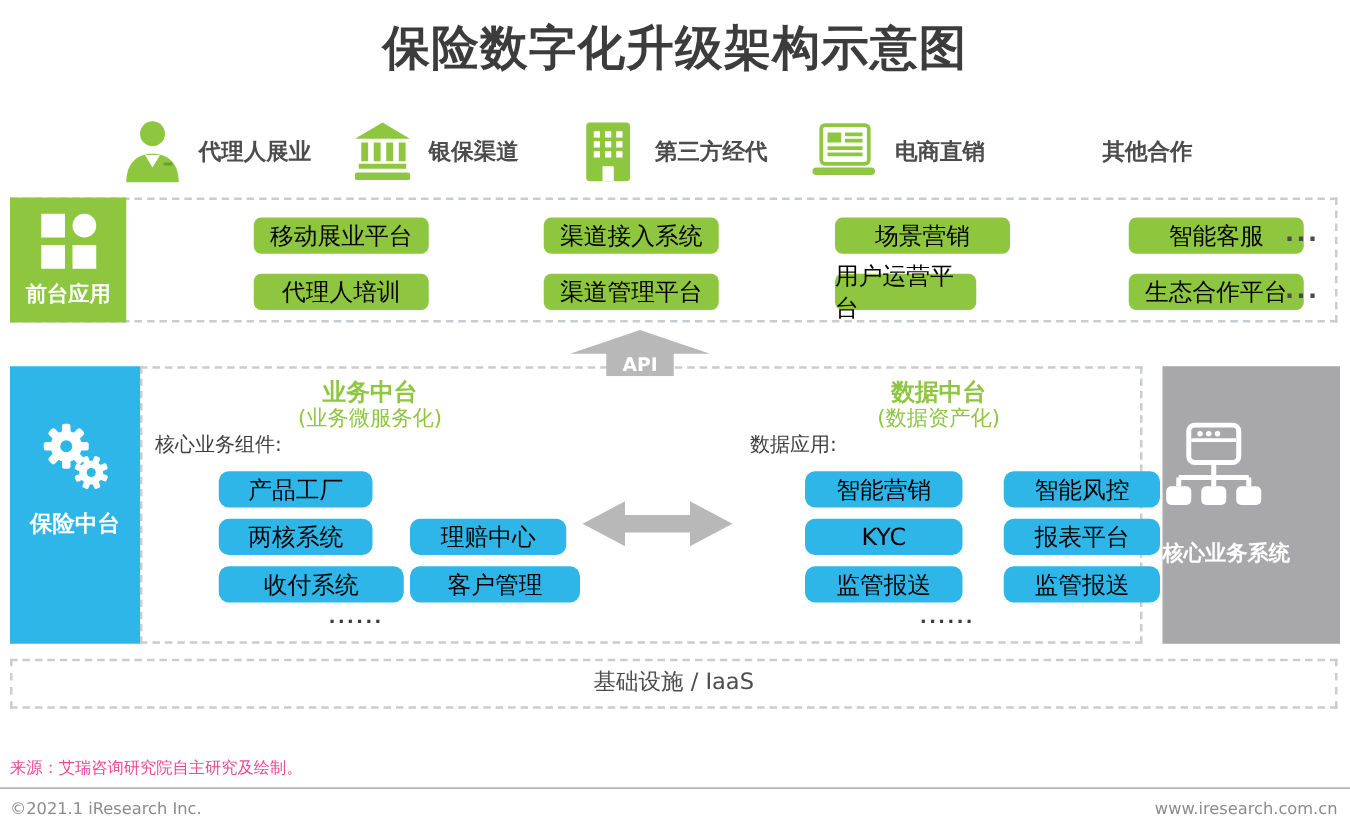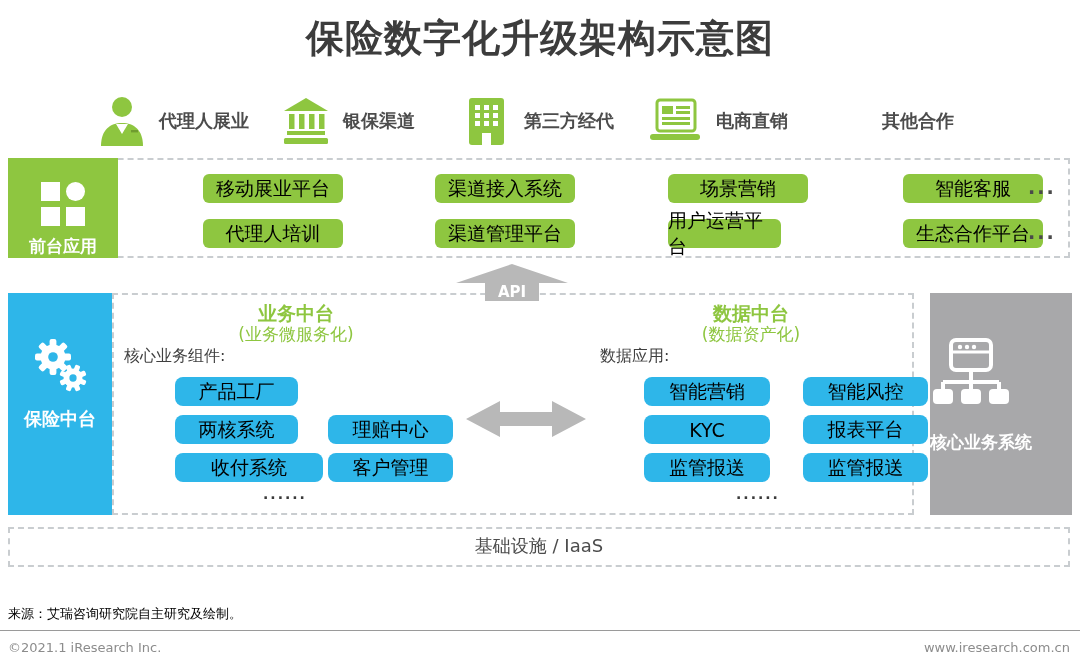--- a/index.html
+++ b/index.html
@@ -9,21 +9,21 @@
   .title { position:absolute; top:13px; left:0; width:100%; text-align:center;
            font-size:38px; font-weight:bold; color:#3c3c3c; letter-spacing:1px; }
 
   .channel { position:absolute; top:94px; height:54px; display:flex; align-items:center; gap:14px; }
   .channel .label { font-size:18px; font-weight:bold; color:#4c4c4c; }
 
   .band { position:absolute; border:2px dashed #c9cdd0; }
   .front-band { left:8px; top:158px; width:1062px; height:100px; }
 
   .side-block { position:absolute; display:flex; flex-direction:column; align-items:center; z-index:2; }
-  .front-side { left:8px; top:158px; width:110px; height:100px; background:#8ec640; justify-content:flex-end; padding-top:13px; }
+  .front-side { left:8px; top:158px; width:93px; height:100px; background:#8ec640; justify-content:flex-start; padding-top:13px; }
   .front-side .side-label { margin-top:9px; color:#fff; font-weight:bold; font-size:17px; }
 
   .grid-icon { width:44px; height:44px; display:grid; grid-template-columns:19px 19px; grid-template-rows:19px 19px; gap:6px; }
   .grid-icon .sq { background:#fff; }
   .grid-icon .ci { background:#fff; border-radius:50%; }
 
   .btn { position:absolute; height:29px; border-radius:6px; color:#000000; font-size:19px;
          display:flex; align-items:center; justify-content:center;margin-left:28px; }
   .g-btn { background:#8ec640; }
   .b-btn { background:#2eb6e9; border-radius:8px; }
@@ -45,21 +45,21 @@
   .sec-title { position:absolute; text-align:center; color:#8ec640; font-weight:bold; font-size:19px; }
   .sec-sub   { position:absolute; text-align:center; color:#8ec640; font-size:17px; }
   .sec-label { position:absolute; font-size:16px; color:#3f3f3f; }
 
   .dbl-arrow { position:absolute; left:464px; top:397px; }
 
   .infra-band { left:8px; top:527px; width:1062px; height:40px; }
   .infra-label { position:absolute; left:8px; top:527px; width:1062px; height:40px; line-height:37px;
                  text-align:center; font-size:18px; color:#4c4c4c; }
 
-  .source-note { position:absolute; left:8px; top:605px; font-size:13px; color:#000000; }
+  .source-note { position:absolute; left:8px; top:605px; font-size:13px; color:#ec4899; }
   .divider { position:absolute; left:0; top:630px; width:1080px; border-top:1px solid #9a9a9a; }
   .copyright { position:absolute; left:8px; top:640px; font-size:13px; color:#8c8c8c; }
   .website { position:absolute; right:10px; top:640px; font-size:13px; color:#8c8c8c; }
 </style>
 </head>
 <body>
 
 <div id="canvas">
 
   <div class="title">保险数字化升级架构示意图</div>
@@ -193,21 +193,21 @@
   </div>
 
   <div class="sec-title" style="left:120px;top:301px;width:352px;">业务中台</div>
   <div class="sec-sub" style="left:120px;top:323px;width:352px;">(业务微服务化)</div>
   <div class="sec-label" style="left:124px;top:346px;">核心业务组件:</div>
 
   <div class="btn b-btn" style="left:147px;top:377px;width:123px;">产品工厂</div>
   <div class="btn b-btn" style="left:147px;top:415px;width:123px;">两核系统</div>
   <div class="btn b-btn" style="left:300px;top:415px;width:125px;">理赔中心</div>
   <div class="btn b-btn" style="left:147px;top:453px;width:148px;">收付系统</div>
-  <div class="btn b-btn" style="left:300px;top:453px;width:125px;font-family:Liberation Mono, monospace;">客户管理</div>
+  <div class="btn b-btn" style="left:300px;top:453px;width:136px;font-family:Liberation Mono, monospace;">客户管理</div>
   <div class="dots6" style="left:120px;top:486px;width:330px;">......</div>
 
   <div class="dbl-arrow">
     <svg width="124" height="44" viewBox="0 0 124 44">
       <polygon points="2,22 36,4 36,15 88,15 88,4 122,22 88,40 88,29 36,29 36,40" fill="#b8b8b8"></polygon>
     </svg>
   </div>
 
   <div class="sec-title" style="left:590px;top:301px;width:322px;">数据中台</div>
   <div class="sec-sub" style="left:590px;top:323px;width:322px;">(数据资产化)</div>

